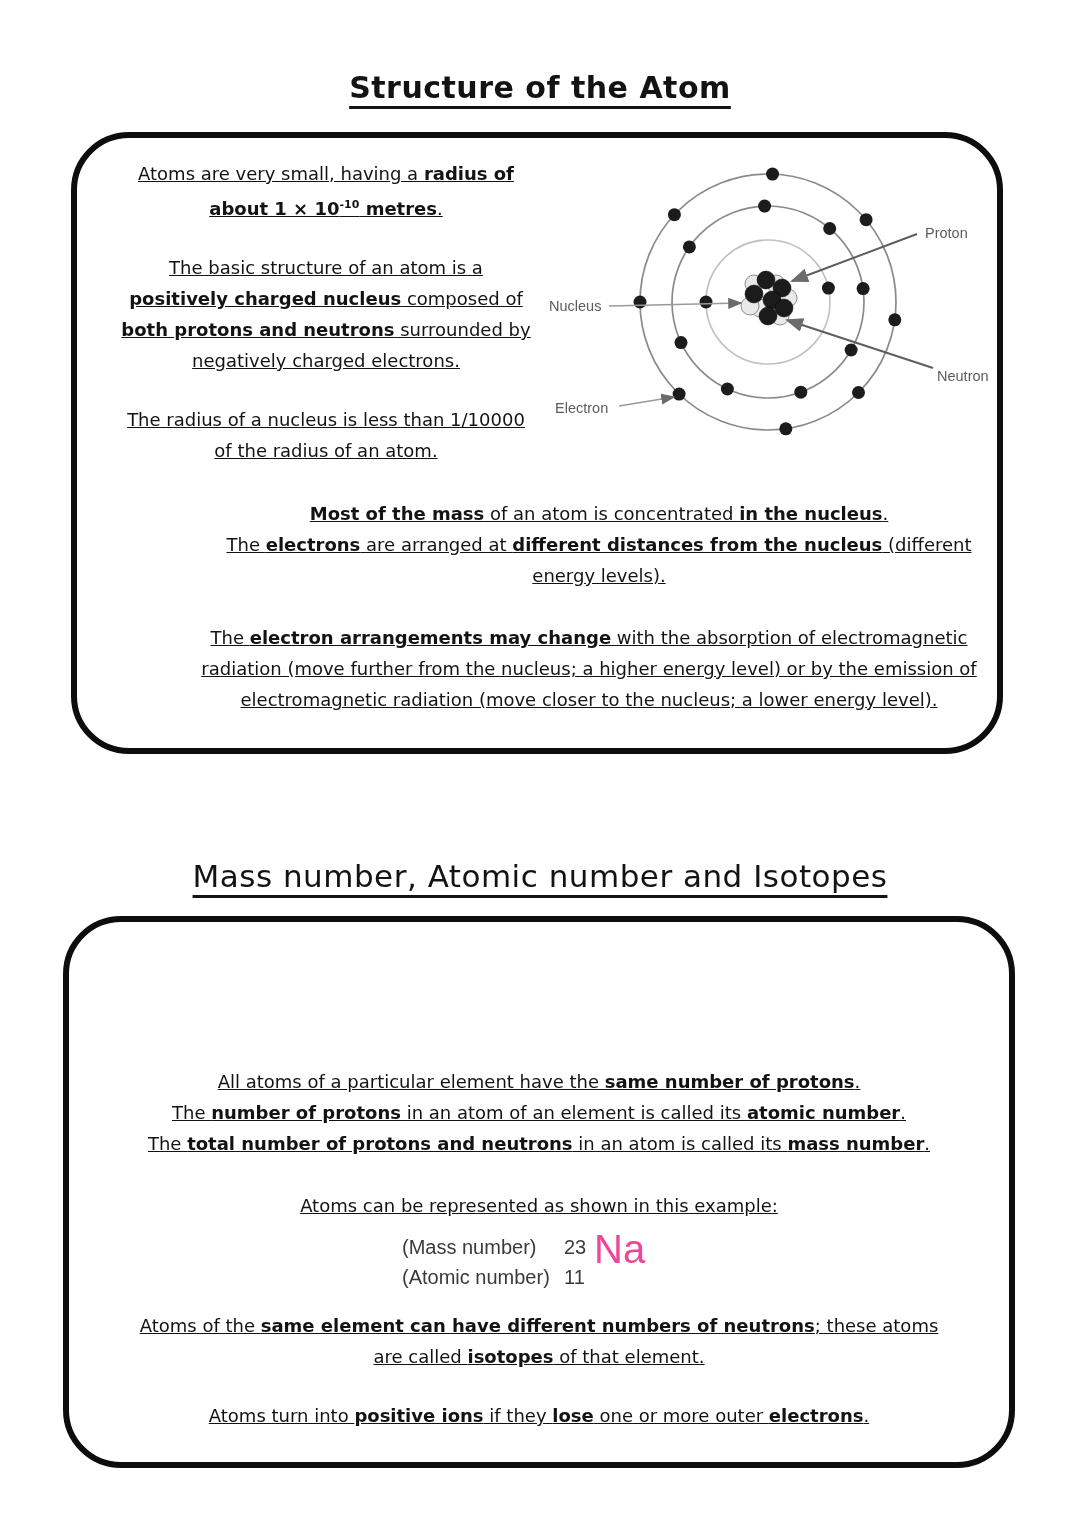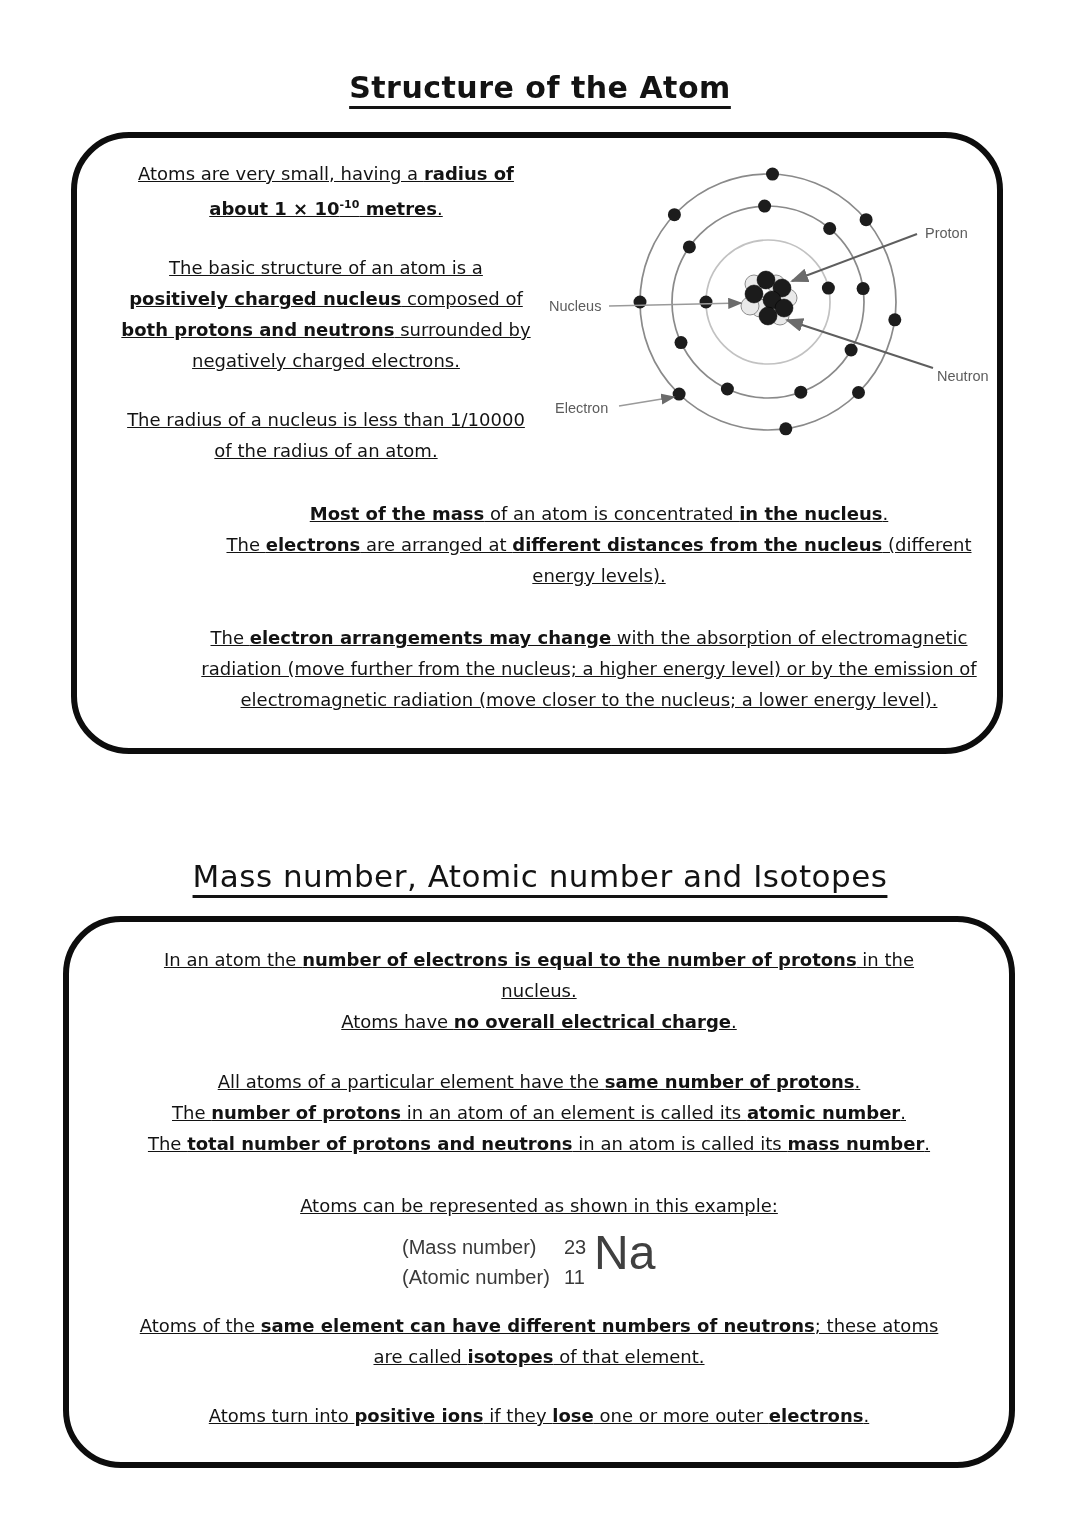--- a/index.html
+++ b/index.html
@@ -50,21 +50,21 @@
     position: absolute;
     display: flex;
     align-items: flex-start;
     font-family: "Liberation Sans", sans-serif;
     color: #3a3a3a;
     font-size: 20px;
   }
   .nrow { display: flex; height: 30px; align-items: center; }
   .nlabel { display: inline-block; width: 162px; }
   .nval { display: inline-block; width: 30px; }
-  .nsym { font-size: 48px; line-height: 1; color: #404040; margin-top: -3px; }
+  .nsym { font-size: 40px; line-height: 1; color: #ec4899; margin-top: -3px; }
 </style>
 </head>
 <body>
 
 <h1 class="abs title" style="top:70px; left:0;">Structure of the Atom</h1>
 
 <div class="rbox" style="left:71px; top:132px; width:932px; height:622px;">
 
   <p class="para" style="left:13px; top:20px; width:472px;"><span>Atoms are very small, having a </span><b>radius of
 about 1 × 10</b><b><sup>-10</sup></b><b> metres</b><span>.</span></p>
@@ -140,23 +140,20 @@
 
   <p class="para" style="left:0px; top:484px; width:976px;margin-left:24px;"><span>The </span><b>electron arrangements may change</b><span> with the absorption of electromagnetic
 radiation (move further from the nucleus; a higher energy level) or by the emission of
 electromagnetic radiation (move closer to the nucleus; a lower energy level).</span></p>
 </div>
 
 <h1 class="abs title title2" style="top:858px; left:0;">Mass number, Atomic number and Isotopes</h1>
 
 <div class="rbox" style="left:63px; top:916px; width:952px; height:552px;">
 
-  <p class="para" style="left:6px; top:22px; width:928px;"><span>In an atom the </span><b>number of electrons is equal to the number of protons</b><span> in the
-nucleus.
-Atoms have </span><b>no overall electrical charge</b><span>.</span></p>
 
   <p class="para" style="left:6px; top:268px; width:928px;"><span>Atoms can be represented as shown in this example:</span></p>
 
   <p class="para" style="left:6px; top:144px; width:928px;"><span>All atoms of a particular element have the </span><b>same number of protons</b><span>.
 The </span><b>number of protons</b><span> in an atom of an element is called its </span><b>atomic number</b><span>.
 The </span><b>total number of protons and neutrons</b><span> in an atom is called its </span><b>mass number</b><span>.</span></p>
 
   <div class="notation" style="left:333px; top:310px;">
     <div>
       <div class="nrow">

